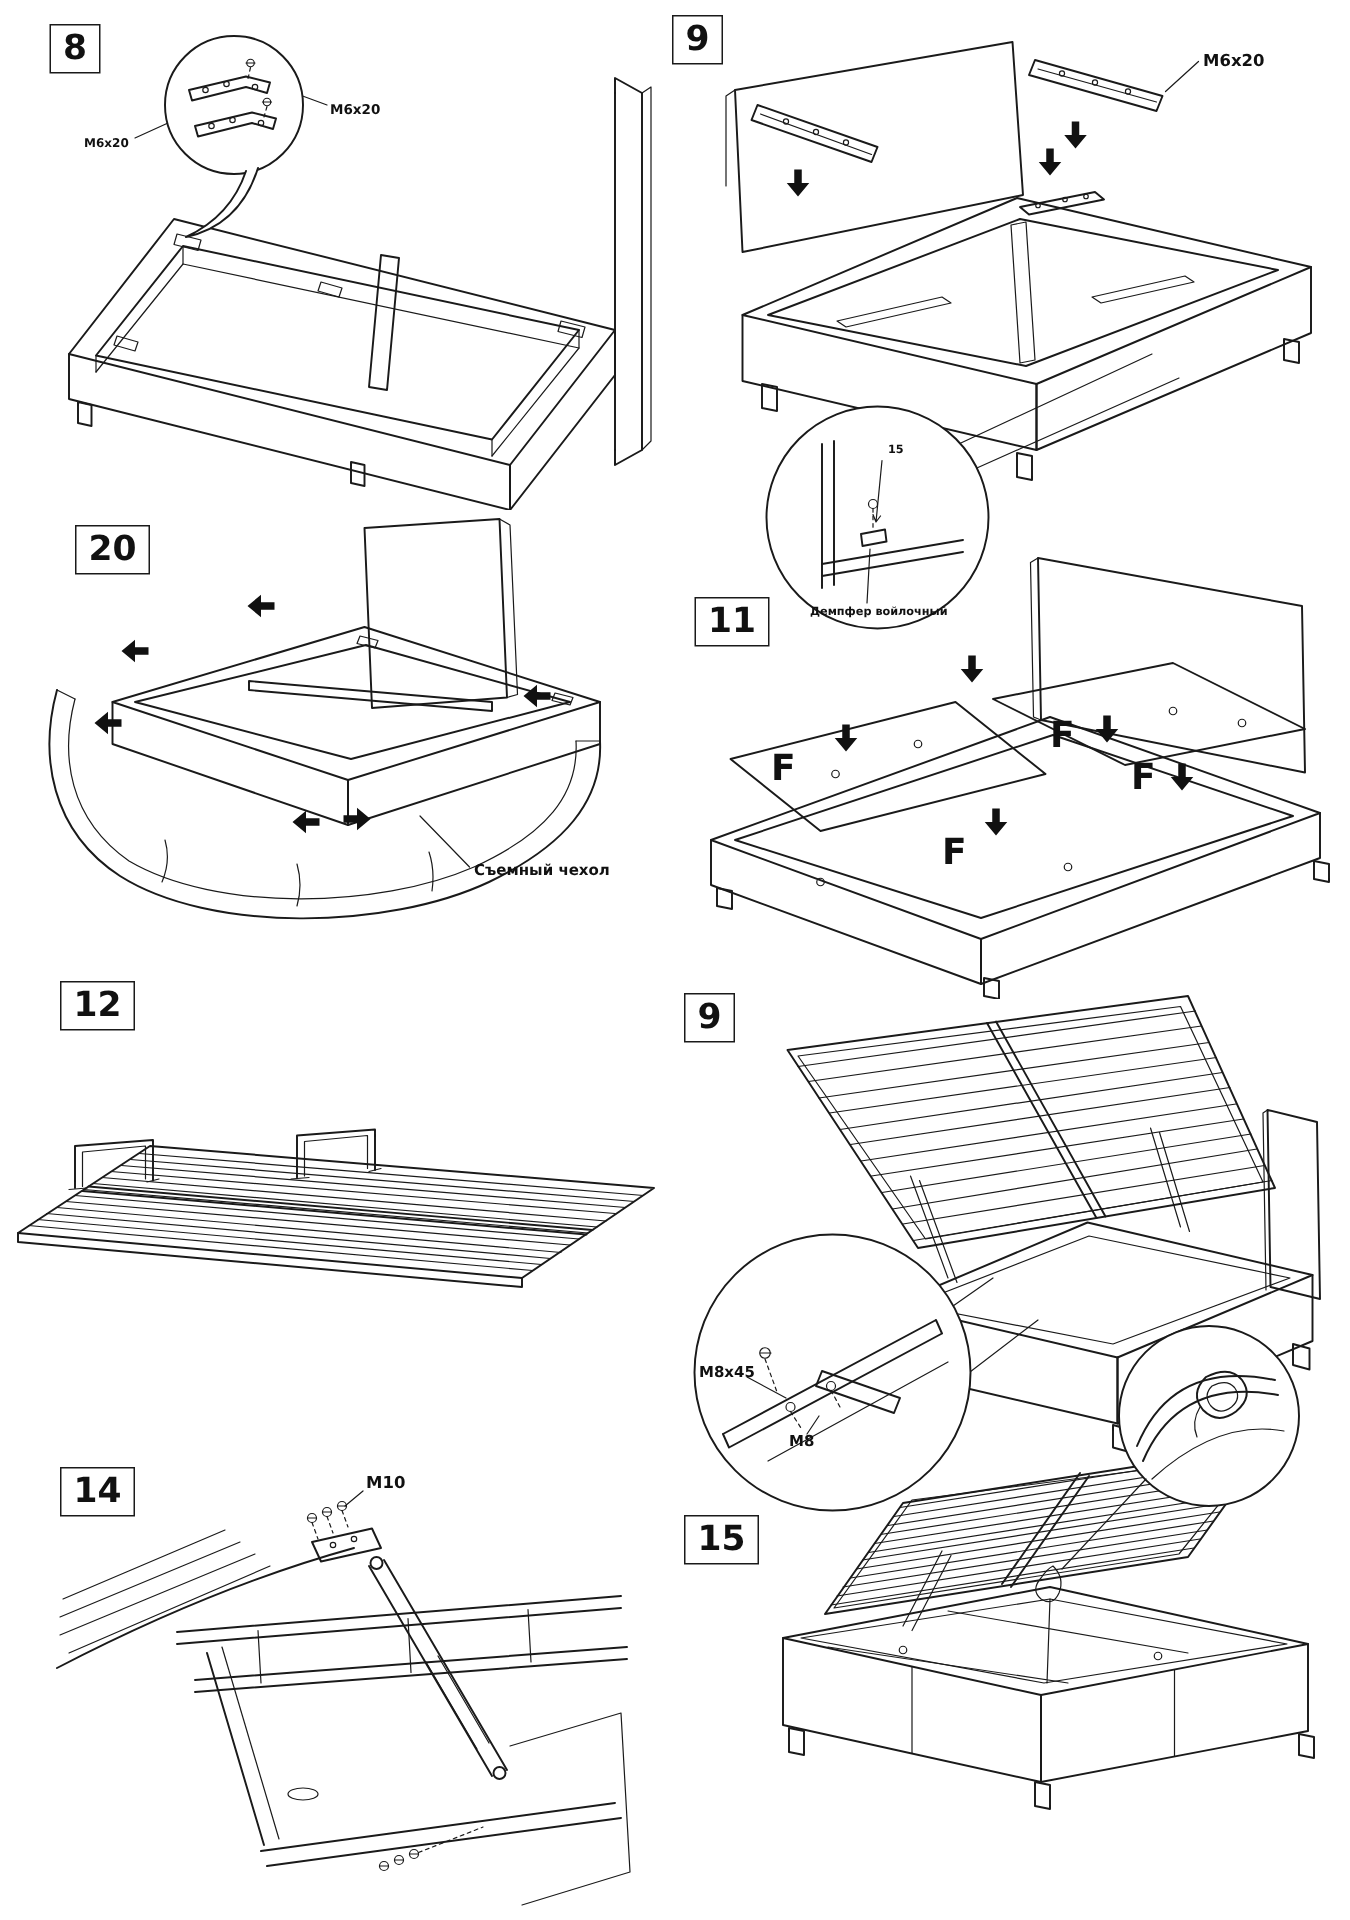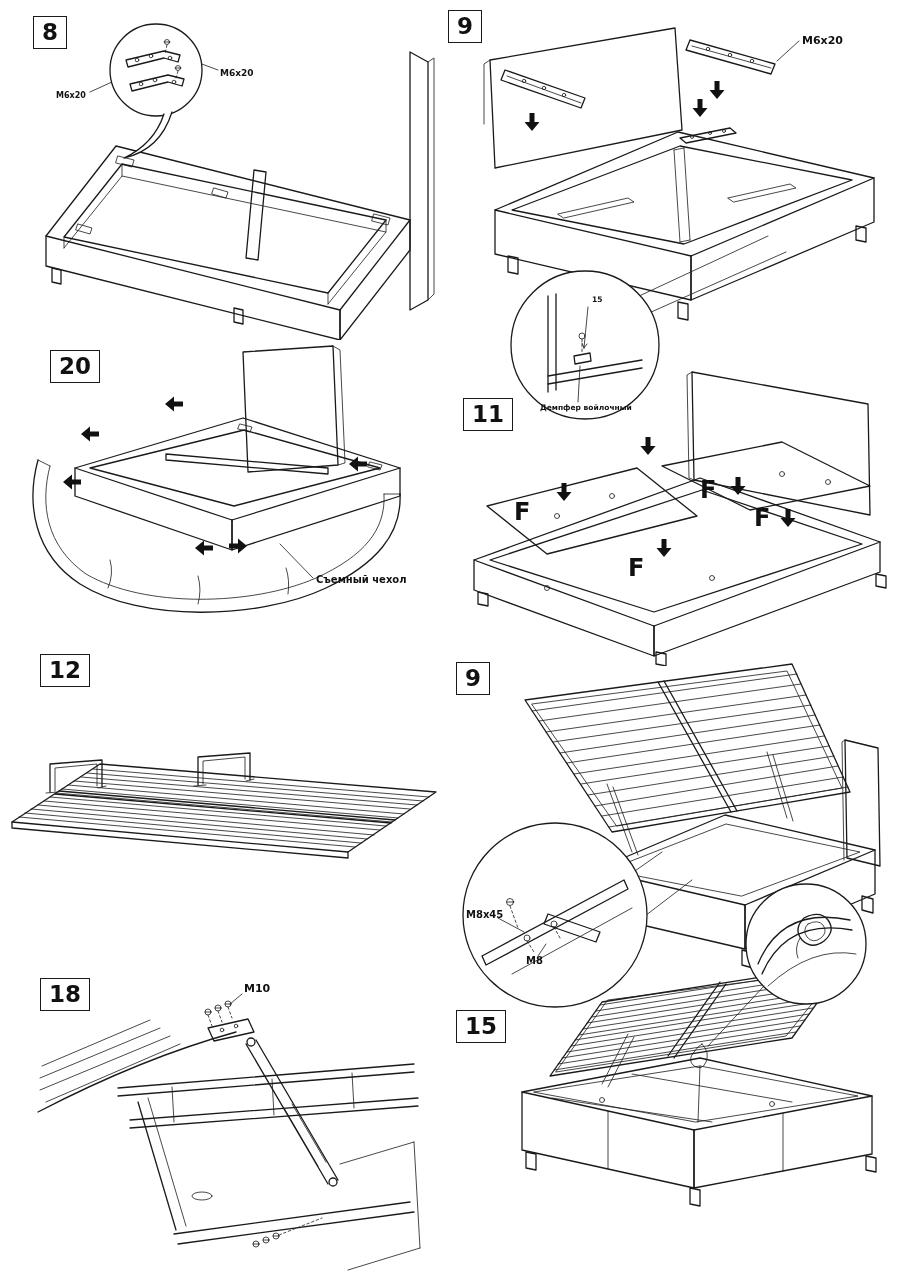--- a/index.html
+++ b/index.html
@@ -25,21 +25,21 @@
       <path id="arr" d="M-2.5,-17 L2.5,-17 L2.5,-8 L7.5,-8 L0,1 L-7.5,-8 L-2.5,-8 Z"></path>
     </defs>
   </svg>
 
   <div class="stepnum" style="left:33px;top:16px">8</div>
   <div class="stepnum" style="left:448px;top:10px">9</div>
   <div class="stepnum" style="left:50px;top:350px">20</div>
   <div class="stepnum" style="left:463px;top:398px">11</div>
   <div class="stepnum" style="left:40px;top:654px">12</div>
   <div class="stepnum" style="left:456px;top:662px">9</div>
-  <div class="stepnum" style="left:40px;top:978px">18</div>
+  <div class="stepnum" style="left:40px;top:978px">14</div>
   <div class="stepnum" style="left:456px;top:1010px">15</div>
 
   <svg class="illus" style="left:18px;top:8px" width="422" height="332" viewBox="0 0 422 332">
     <g class="ln">
       <path d="M28,228 L98,138 L392,212 L322,302 Z"></path>
       <path d="M46,229 L104,156 L368,212 L310,285 Z"></path>
       <path d="M28,228 L28,258 L322,332 L322,302"></path>
       <path d="M322,302 L322,332 L392,242 L392,212"></path>
       <path class="thin" d="M46,229 L46,240 M104,156 L104,168 M368,212 L368,224 M310,285 L310,296"></path>
       <path class="thin" d="M46,240 L104,168 L368,224 L310,296"></path>

